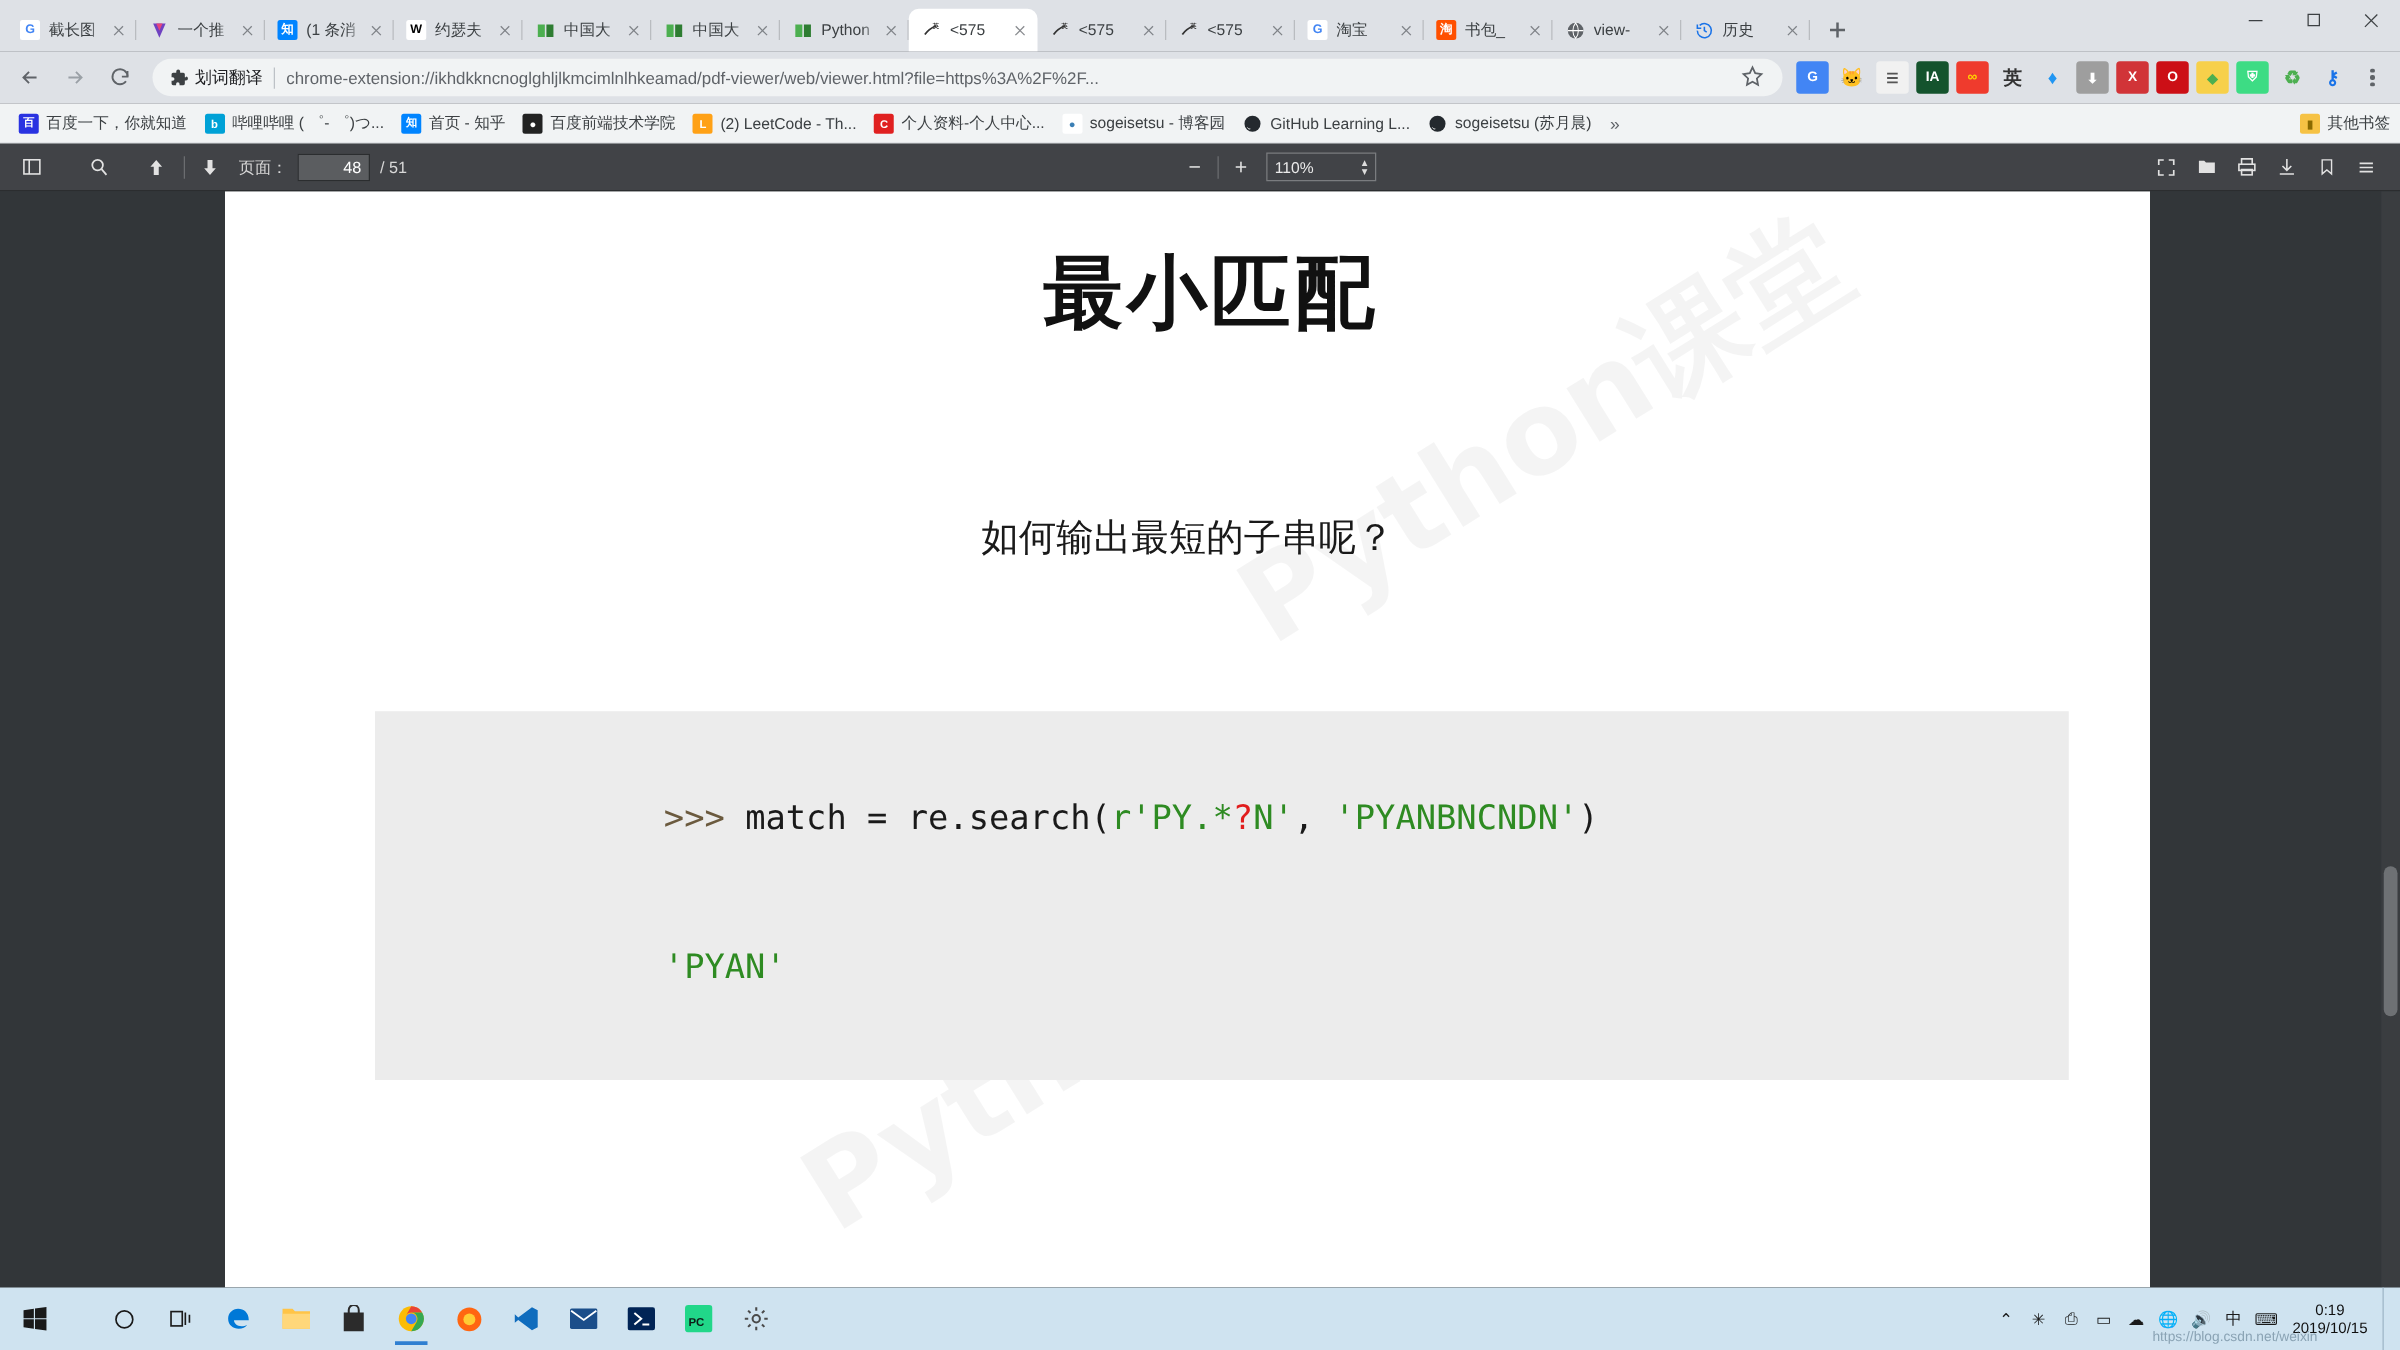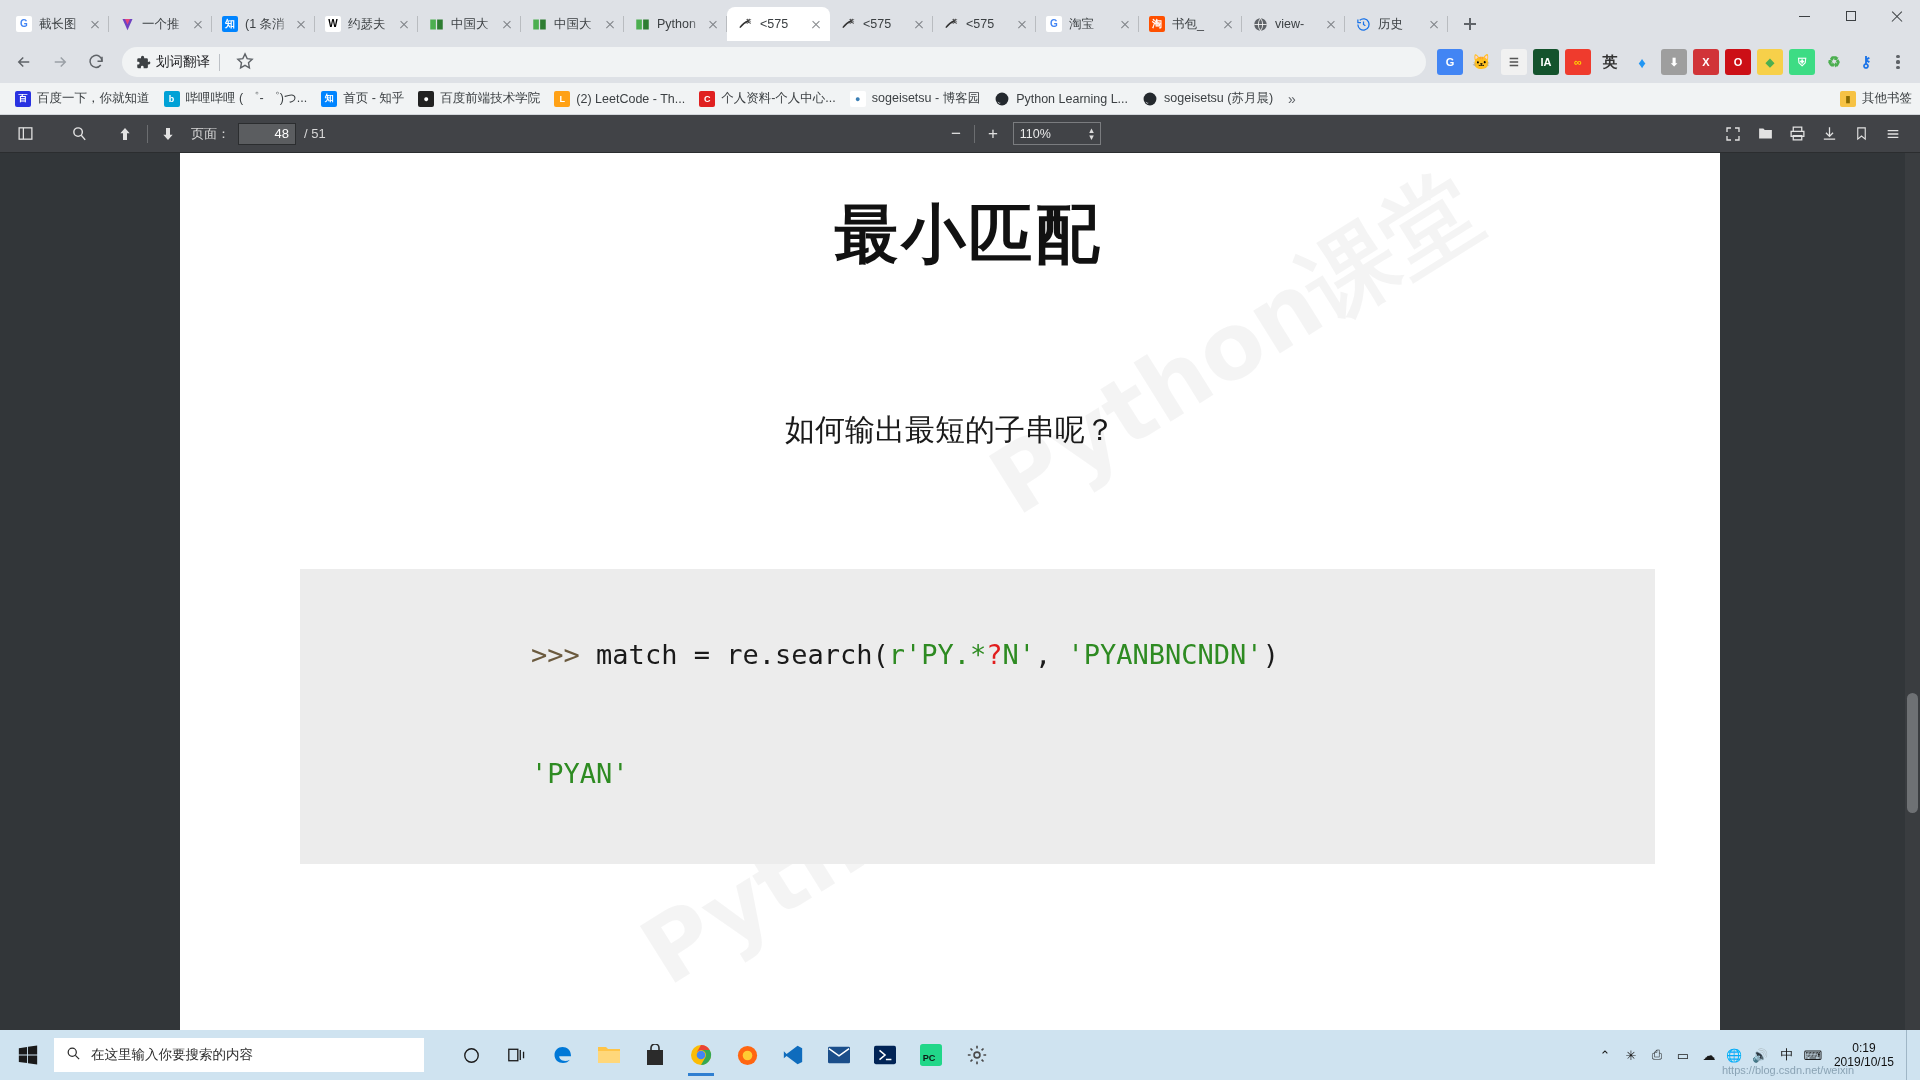--- a/index.html
+++ b/index.html
@@ -372,20 +372,21 @@
     <div class="omnibox">
       <div class="ob-ext">
         <span class="ob-ext-icon">
           <svg width="15" height="15" viewBox="0 0 24 24" fill="#3c4043">
               <path d="M20.5 11H19V7a2 2 0 0 0-2-2h-4V3.5a2.5 2.5 0 0 0-5 0V5H4a2 2 0 0 0-2 2v3.8h1.5a2.2 2.2 0 1 1 0 4.4H2V19a2 2 0 0 0 2 2h3.8v-1.5a2.2 2.2 0 1 1 4.4 0V21H17a2 2 0 0 0 2-2v-4h1.5a2.5 2.5 0 0 0 0-5z"></path>
             </svg>
         </span>
         <span class="ob-ext-label">划词翻译</span>
       </div>
       <div class="ob-divider"></div>
+      <div class="ob-url" title="chrome-extension://ikhdkkncnoglghljlkmcimlnlhkeamad/pdf-viewer/web/viewer.html?file=https%3A%2F%2F...">chrome-extension://ikhdkkncnoglghljlkmcimlnlhkeamad/pdf-viewer/web/viewer.html?file=https%3A%2F%2F...</div>
       <div class="star">
         <svg width="20" height="20" viewBox="0 0 24 24" fill="none" stroke="#5f6368" stroke-width="1.7">
             <path d="M12 3.5l2.6 5.6 6 .8-4.4 4.2 1.1 6.1L12 17.3 6.7 20.2l1.1-6.1L3.4 9.9l6-.8z"></path>
           </svg>
       </div>
     </div>
 
     <div class="ext-tray" id="ext-host">
         <div class="ext-icon" style="background: rgb(66, 133, 244); color: rgb(255, 255, 255);">G</div>
         <div class="ext-icon" style="background: transparent; color: rgb(136, 136, 136); font-size: 15px;">🐱</div>
@@ -439,21 +440,21 @@
           <span class="bm-ico" style="background: rgb(255, 255, 255); color: rgb(59, 127, 181);">●</span>
           <span class="bm-txt">sogeisetsu - 博客园</span>
         </div>
         <div class="bm">
           <span class="bm-ico" style="background: transparent; color: rgb(36, 41, 46);">
             <svg width="14" height="14" viewBox="0 0 24 24" fill="#24292e">
               <circle cx="12" cy="12" r="11"></circle>
               <path d="M9 19c-3 1-3-1.5-4-2" stroke="#fff" stroke-width="1.2" fill="none"></path>
             </svg>
           </span>
-          <span class="bm-txt">Python Learning L...</span>
+          <span class="bm-txt">GitHub Learning L...</span>
         </div>
         <div class="bm">
           <span class="bm-ico" style="background: transparent; color: rgb(36, 41, 46);">
             <svg width="14" height="14" viewBox="0 0 24 24" fill="#24292e">
               <circle cx="12" cy="12" r="11"></circle>
               <path d="M9 19c-3 1-3-1.5-4-2" stroke="#fff" stroke-width="1.2" fill="none"></path>
             </svg>
           </span>
           <span class="bm-txt">sogeisetsu (苏月晨)</span>
         </div>
@@ -567,29 +568,20 @@
       </div>
     </div>
   </div>
 </div>
 
 <div class="taskbar">
   <div class="start">
     <svg width="22" height="22" viewBox="0 0 24 24" fill="#1a1a1a">
         <path d="M2 4.5l9-1.3v8.3H2zM12 3.1l10-1.4v9.8H12zM2 12.5h9v8.3l-9-1.3zM12 12.5h10v9.8l-10-1.4z"></path>
       </svg>
-  </div>
-  <div class="searchbox">
-    <span class="mag">
-      <svg width="15" height="15" viewBox="0 0 24 24" fill="none" stroke="#2b2b2b" stroke-width="2">
-          <circle cx="10" cy="10" r="6.5"></circle>
-          <line x1="15" y1="15" x2="21" y2="21"></line>
-        </svg>
-    </span>
-    <span>在这里输入你要搜索的内容</span>
   </div>
   <div class="tb-icons">
     <div class="tb-ico">
       <svg width="19" height="19" viewBox="0 0 24 24" fill="none" stroke="#1a1a1a" stroke-width="1.7">
           <circle cx="12" cy="12" r="8.5"></circle>
         </svg>
     </div>
     <div class="tb-ico">
       <svg width="20" height="18" viewBox="0 0 24 22" fill="none" stroke="#1a1a1a" stroke-width="1.6">
           <rect x="2" y="4" width="11" height="14"></rect>

